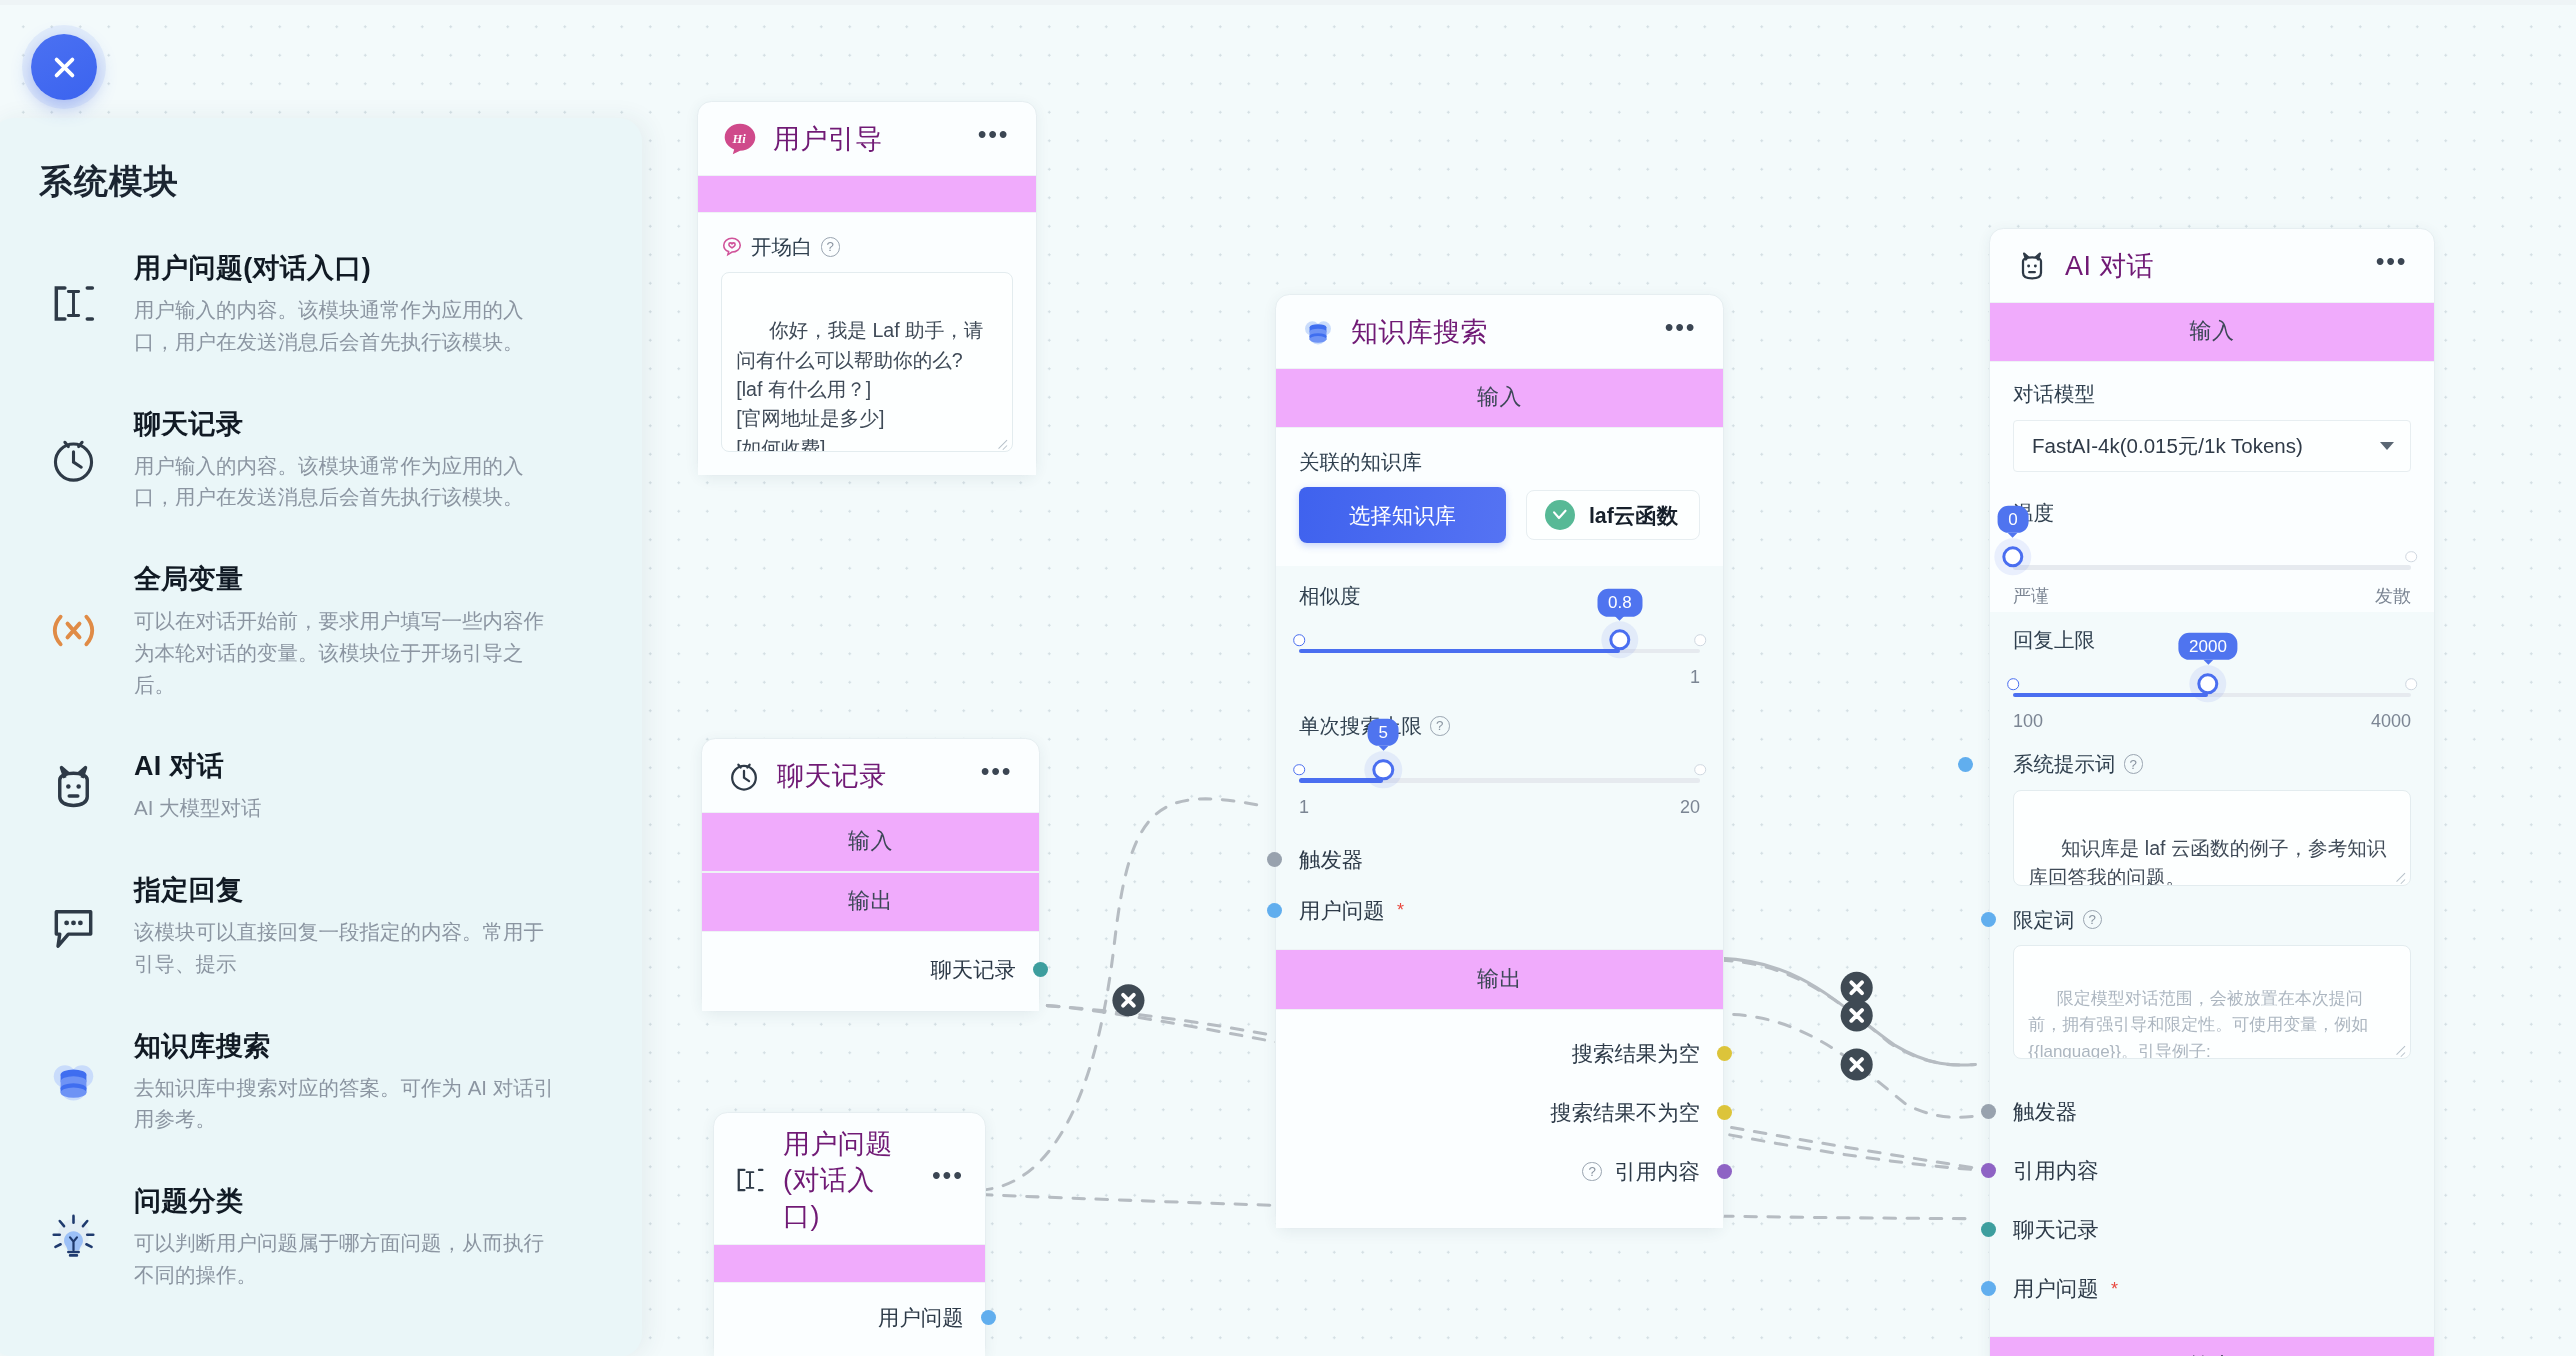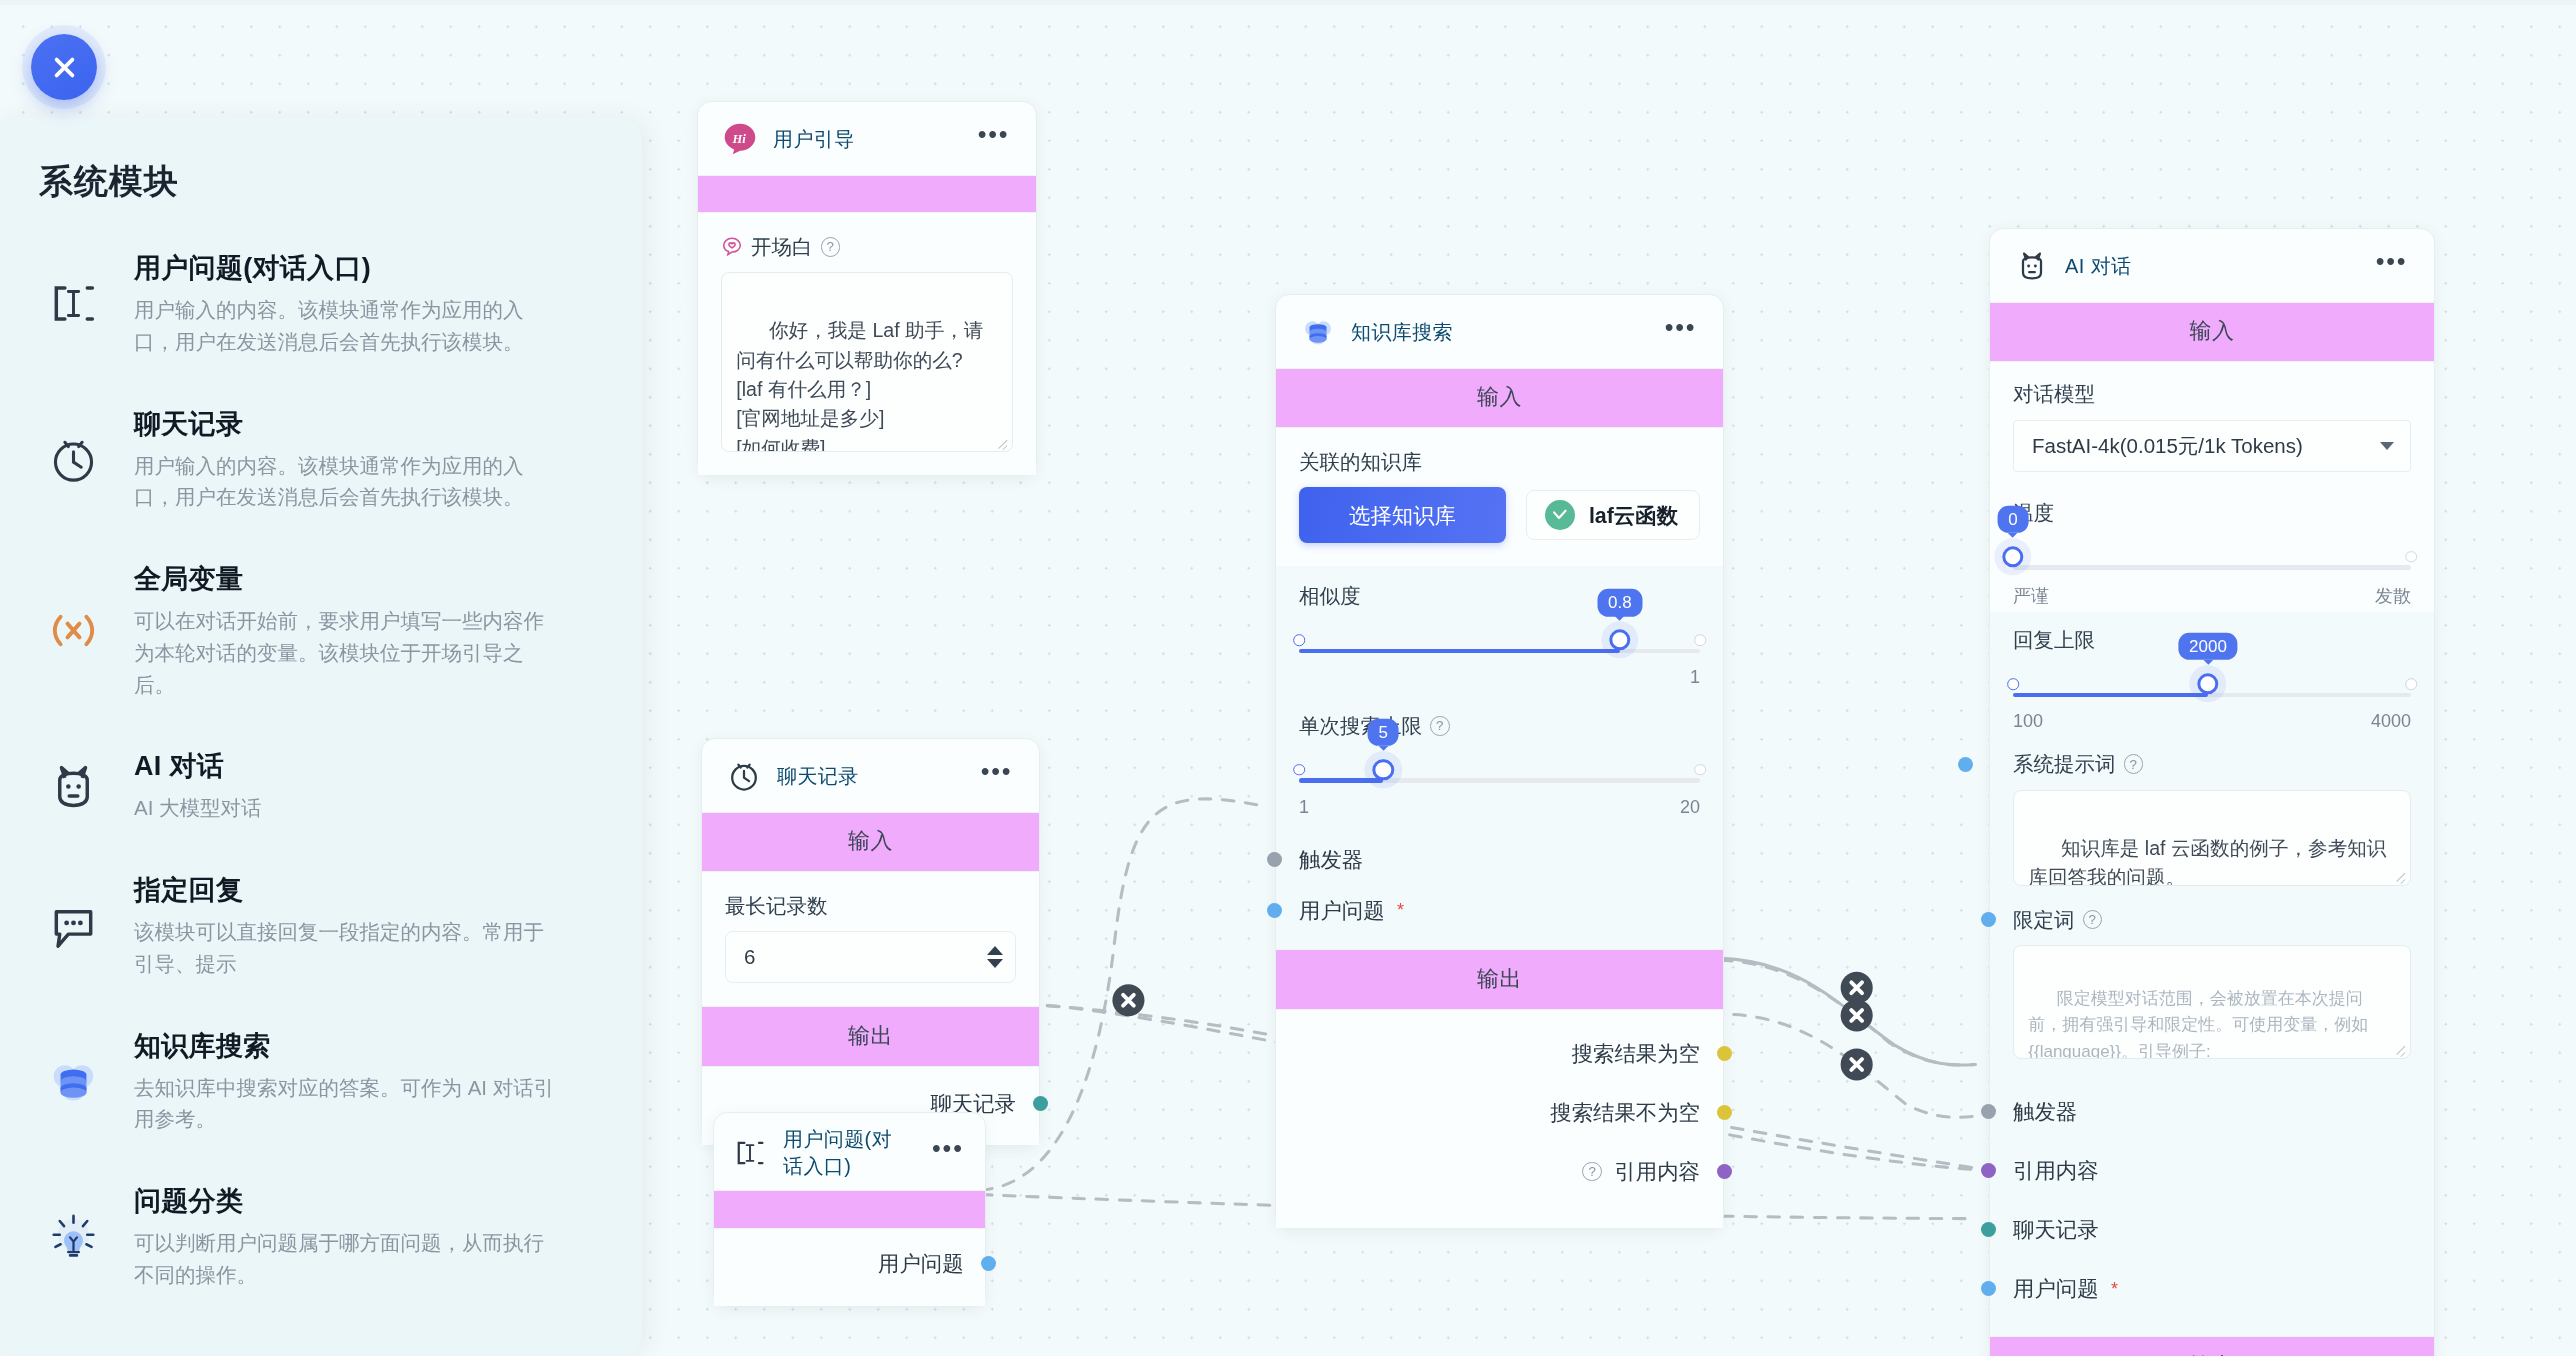--- a/index.html
+++ b/index.html
@@ -54,21 +54,21 @@
   .mod-desc { font-size:20.5px; color:#8b95a1; line-height:1.55; max-width:428px; }
 
   
   .node {
     position:absolute; background:#fbfeff; border:1.3px solid #e6eef1; border-radius:14.3px;
     box-shadow:0 3.6px 14.3px rgba(40,70,90,.07); z-index:20; overflow:visible;
   }
   .node-head { display:flex; align-items:center; gap:15px; padding:18.7px 21.4px 17px 23px; }
   .node-head .nh-ic { width:37px; height:37px; display:flex; align-items:center; justify-content:center; }
   .node-head .nh-ic svg { width:36px; height:36px; }
-  .node-title { font-size:20px; color:#0c4a6e; flex:1; letter-spacing:0.4px; }
+  .node-title { font-size:27px; color:#701a75; flex:1; letter-spacing:0.4px; }
   .dots { color:#3b4653; font-size:25px; letter-spacing:1.8px; line-height:.5; padding:0 5.3px 9px 0; cursor:pointer; }
   .band { background:#f0abfc; border-top:1.3px solid #eef3f5; border-bottom:1.3px solid #eef3f5;
           text-align:center; font-size:22px; color:#3c4756; padding:13.4px 0 15px; letter-spacing:0.4px;}
   .body { padding:19.6px 23px 23px; background:#fbfeff; }
   .body.tint { background:#f3fafb; }
   .fld-label { font-size:20.5px; color:#30404f; margin-bottom:11.6px; display:flex; align-items:center; gap:8px; }
   .qmark { width:19.6px; height:19.6px; border:1.6px solid #9aa5b1; border-radius:50%; color:#8a95a1;
            font-size:13.4px; display:inline-flex; align-items:center; justify-content:center; line-height:1; }
   .req { color:#e8483f; font-size:18px; line-height:1; }
   .ta {
@@ -350,30 +350,20 @@
       <svg viewBox="0 0 64 64" fill="none" stroke="#2e3a47" stroke-width="4" stroke-linecap="round">
         <circle cx="32" cy="35" r="21"></circle>
           <path d="M32 23 V35 L41 41"></path>
           <path d="M22 12 l4 5 M42 12 l-4 5"></path>
       </svg>
     </div>
     <div class="node-title">聊天记录</div>
     <div class="dots">•••</div>
   </div>
   <div class="band">输入</div>
-  <div class="body">
-    <div class="fld-label">最长记录数</div>
-    <div class="stepper">
-      <span>6</span>
-      <span class="spin">
-          <i class="up"></i>
-          <i class="dn"></i>
-        </span>
-    </div>
-  </div>
   <div class="band">输出</div>
   <div class="body" style="padding:7.1px 23px 12.5px;">
     <div class="port right">
       <span>聊天记录</span>
       <span class="dot r d-teal"></span>
     </div>
   </div>
 </div>
 
 <div class="node" style="left:713px; top:1112px; width:273px;">

